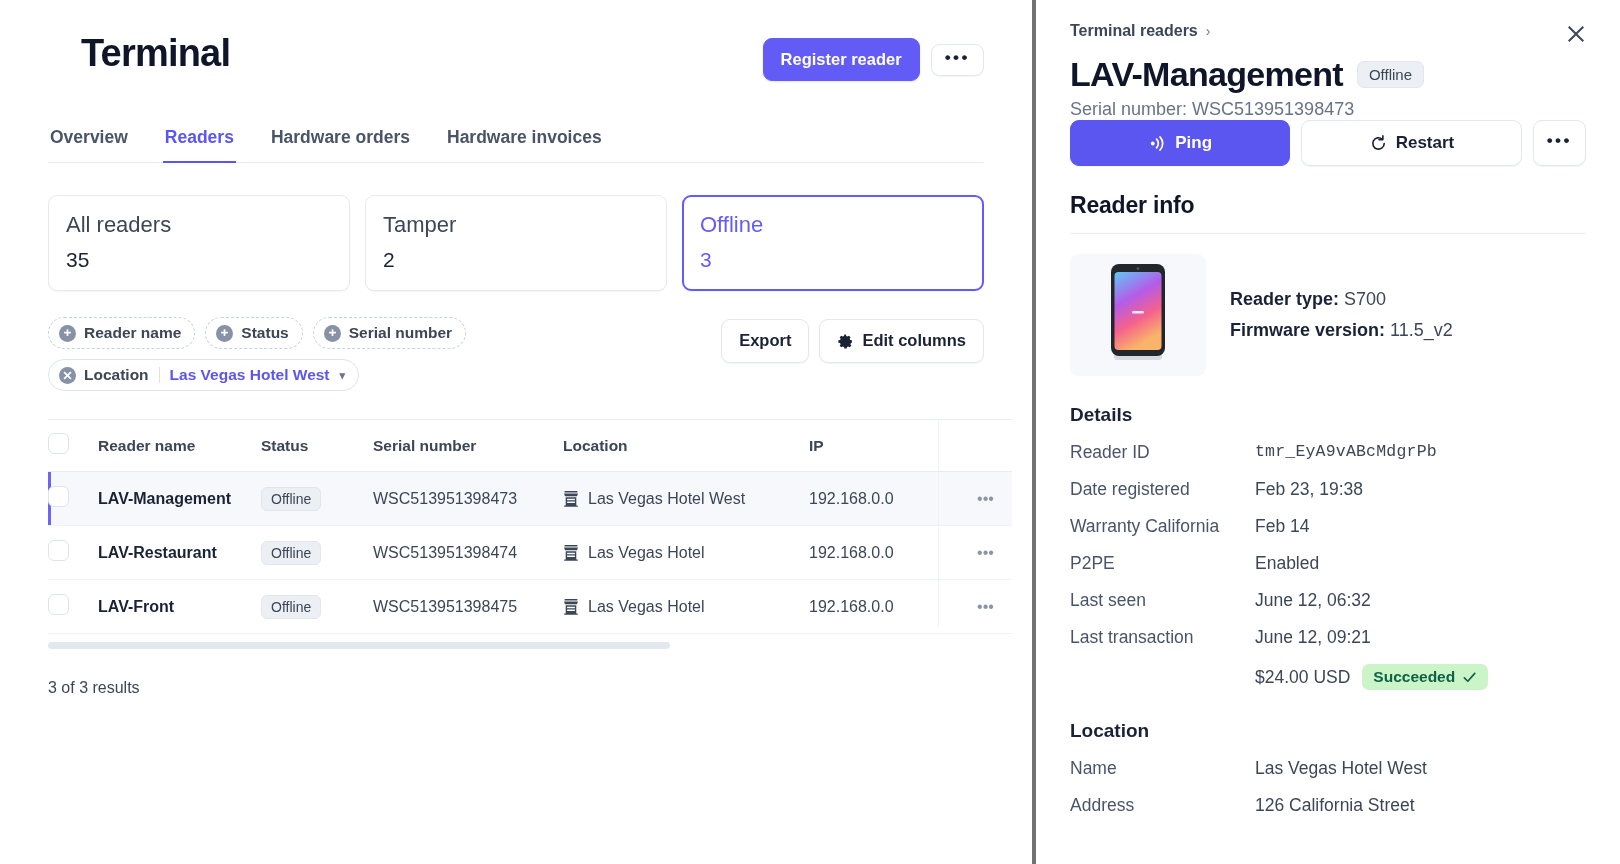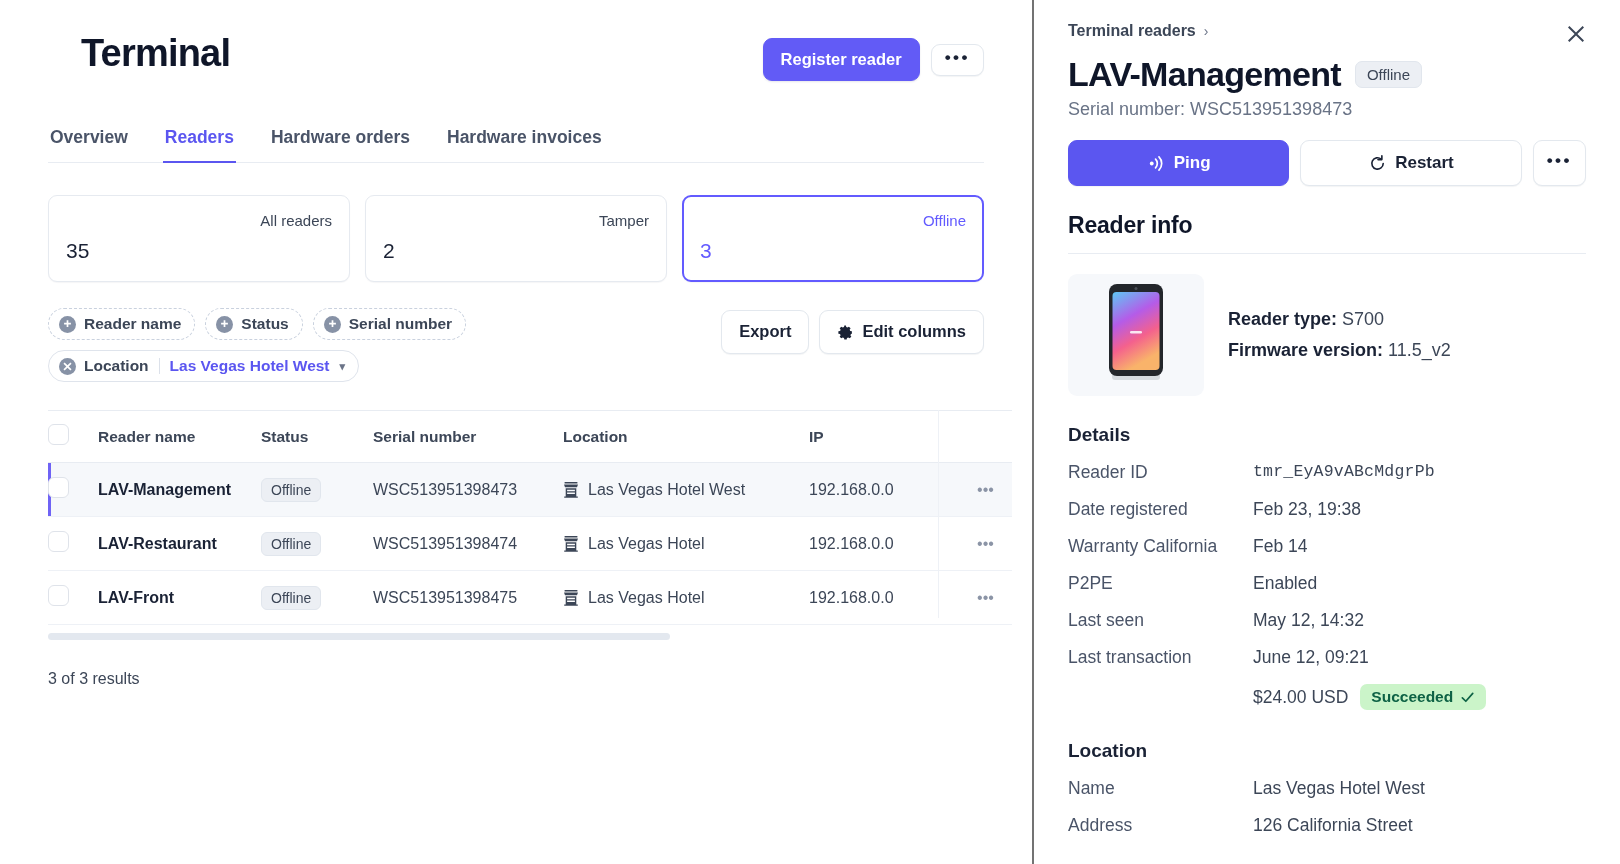--- a/index.html
+++ b/index.html
@@ -71,21 +71,21 @@
     flex: 1 1 0;
     border: 1px solid #e6eaf0;
     border-radius: 9px;
     padding: 16px 17px 18px 17px;
     background: #fff;
     cursor: pointer;
     min-height: 80px;
     box-shadow: 0 1px 1px rgba(20,30,60,0.04);
   }
   .stat.active { border: 2px solid #635bff; padding: 15px 16px 17px 16px; }
-  .stat-label { font-size: 15px; color: #3c4657; font-weight: 400; text-align: right; }
+  .stat-label { font-size: 22px; color: #3c4657; font-weight: 400; }
   .stat.active .stat-label { color: #635bff; }
   .stat-value { font-size: 21px; font-weight: 500; margin-top: 10px; color: #1a2235; }
   .stat.active .stat-value { color: #635bff; }
 
   
   .filters { margin-top: 26px; display: flex; align-items: flex-start; justify-content: space-between; }
   .chips { display: flex; flex-wrap: wrap; gap: 10px; max-width: 640px; }
   .chip {
     display: inline-flex; align-items: center; gap: 8px;
     border: 1.5px dashed #c9d1de;
@@ -143,39 +143,39 @@
   .menu-col-line { position: absolute; top: 0; bottom: 22px; left: 890px; width: 1px; background: #eef1f6; }
   .hscroll {
     height: 7px; border-radius: 4px; background: #e3e8ef;
     width: 622px; margin-top: 8px; cursor: pointer;
   }
   .results { margin-top: 30px; font-size: 16px; color: #3c4657; }
 
   
   .panel {
     width: 588px; height: 864px;
-    border-left: 2px solid #737373;
+    border-left: 4px solid #737373;
     padding: 22px 34px 0 34px;
     position: relative;
     overflow: hidden;
     background: #fff;
   }
   .bc { display: flex; align-items: center; gap: 8px; font-size: 16px; font-weight: 700; color: #3c4657; cursor: pointer; }
   .bc-chev { color: #6b7488; font-size: 14px; font-weight: 400; }
   .closebtn {
     position: absolute; top: 18px; right: 28px;
     width: 32px; height: 32px; cursor: pointer;
     display: flex; align-items: center; justify-content: center;
   }
   .title-row { display: flex; align-items: center; gap: 14px; margin-top: 16px; }
   .detail-title { font-size: 34px; font-weight: 700; letter-spacing: -0.7px; color: #0f1629; line-height: 1.1; }
   .badge-lg { font-size: 15px; padding: 4px 11px; border-radius: 7px; }
   .serial { margin-top: 6px; font-size: 18px; color: #697386; }
 
-  .panel-actions { margin-top: 20px; display: flex; gap: 11px; }
+  .panel-actions { display: flex; gap: 11px; }
   .btn-wide { flex: 1 1 0; justify-content: center; font-size: 17px; padding: 11px 16px; }
   .btn-ping { background: #5b56f0; border-color: #5b56f0; color: #fff; }
 
   .sec-title { font-size: 23px; font-weight: 700; color: #0f1629; margin-top: 26px; letter-spacing: -0.2px; }
   .sec-sub { font-size: 19px; font-weight: 700; color: #1a2235; }
   .hr { height: 1px; background: #e8ecf2; margin-top: 14px; }
 
   .readerinfo { display: flex; align-items: center; gap: 24px; margin-top: 20px; }
   .devicebox {
     width: 136px; height: 122px; background: #f6f8fb; border-radius: 9px;
@@ -460,21 +460,21 @@
     <div class="kv">
       <div class="k">Warranty California</div>
       <div class="v">Feb 14</div>
     </div>
     <div class="kv">
       <div class="k">P2PE</div>
       <div class="v">Enabled</div>
     </div>
     <div class="kv">
       <div class="k">Last seen</div>
-      <div class="v">May 12, 14:32</div>
+      <div class="v">June 12, 06:32</div>
     </div>
     <div class="kv">
       <div class="k">Last transaction</div>
       <div class="v">June 12, 09:21</div>
     </div>
     <div class="kv">
       <div class="k"></div>
       <div class="v txnline">
         <span>$24.00 USD</span>
         <span class="badge-ok">

